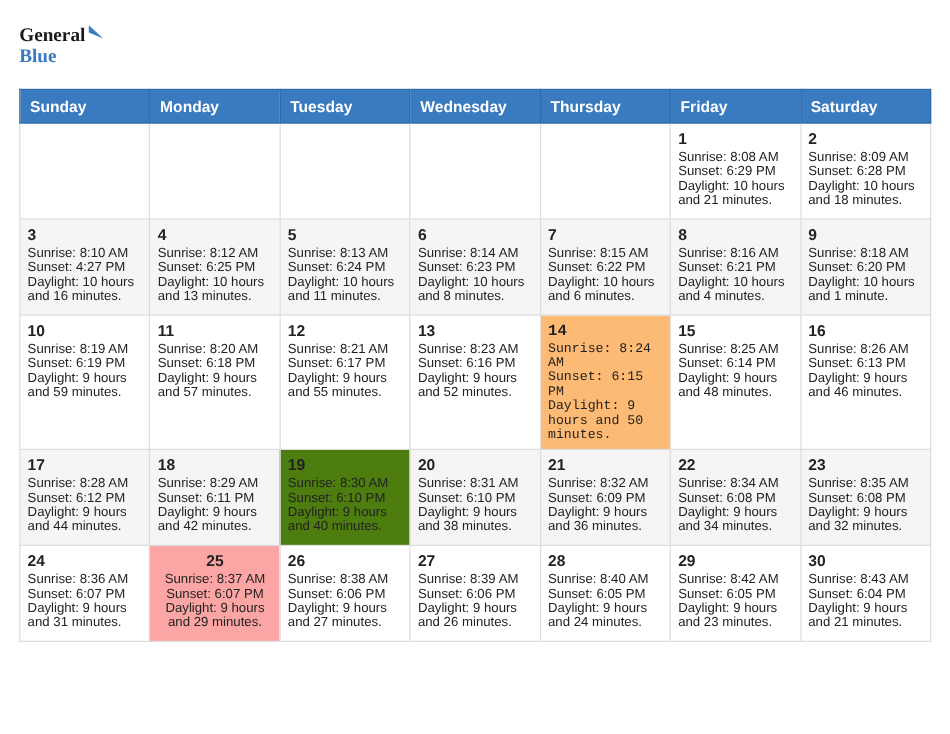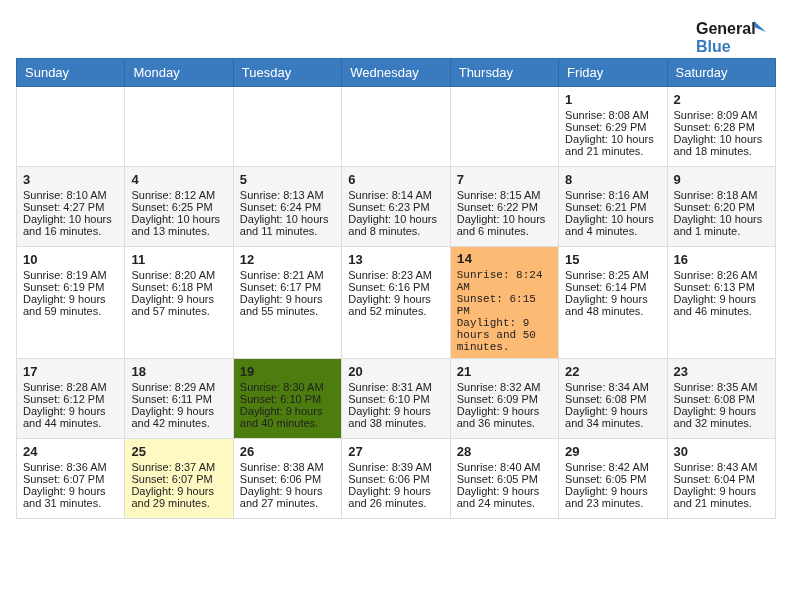--- a/index.html
+++ b/index.html
@@ -5,23 +5,24 @@
     * { box-sizing: border-box; margin: 0; padding: 0; }
     body {
       font-family: Arial, sans-serif;
       background: #fff;
       width: 792px;
       min-height: 612px;
       padding: 16px;
     }
     .header {
       display: flex;
-      justify-content: flex-end;
+      justify-content: flex-start;
       align-items: flex-start;
-      margin-bottom: 2px;
+      margin-bottom: 18px;
+      font-family: Liberation Serif, serif;
     }
     .logo {
       display: flex;
       align-items: center;
       gap: 4px;
     }
     .title-section {
       text-align: right;
     }
     .month-title {
@@ -36,21 +37,21 @@
     }
     table {
       width: 100%;
       border-collapse: collapse;
       border: 1px solid #ccc;
     }
     thead tr th {
       background-color: #3a7abf;
       color: #fff;
       font-size: 13px;
-      font-weight: normal;
+      font-weight: bold;
       padding: 6px 8px;
       text-align: left;
       border: 1px solid #2e6aa8;
     }
     tbody tr td {
       vertical-align: top;
       padding: 5px 6px;
       border: 1px solid #ddd;
       font-size: 11px;
       color: #222;
@@ -252,21 +253,21 @@
           <div>Daylight: 9 hours and 32 minutes.</div>
         </td>
       </tr>
       <tr>
         <td style="background: rgb(255, 255, 255);">
           <span class="day-num">24</span>
           <div>Sunrise: 8:36 AM</div>
           <div>Sunset: 6:07 PM</div>
           <div>Daylight: 9 hours and 31 minutes.</div>
         </td>
-        <td style="background: #fef9c3;">
+        <td style="background: #fca5a5; text-align: center;">
           <span class="day-num">25</span>
           <div>Sunrise: 8:37 AM</div>
           <div>Sunset: 6:07 PM</div>
           <div>Daylight: 9 hours and 29 minutes.</div>
         </td>
         <td style="background: rgb(255, 255, 255);">
           <span class="day-num">26</span>
           <div>Sunrise: 8:38 AM</div>
           <div>Sunset: 6:06 PM</div>
           <div>Daylight: 9 hours and 27 minutes.</div>

